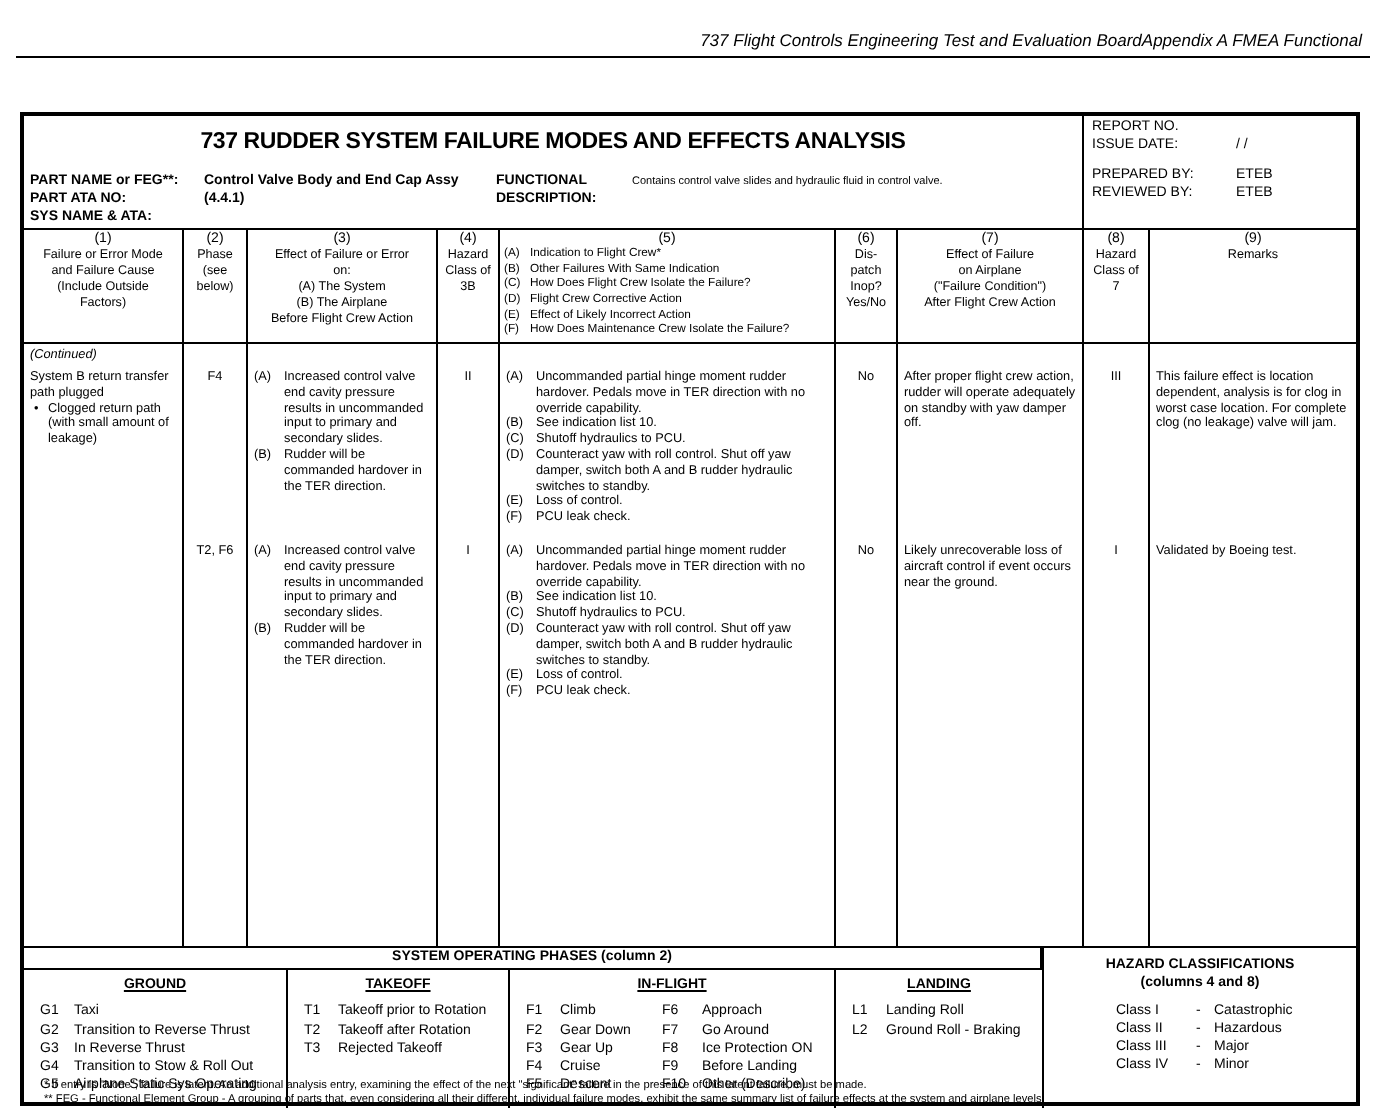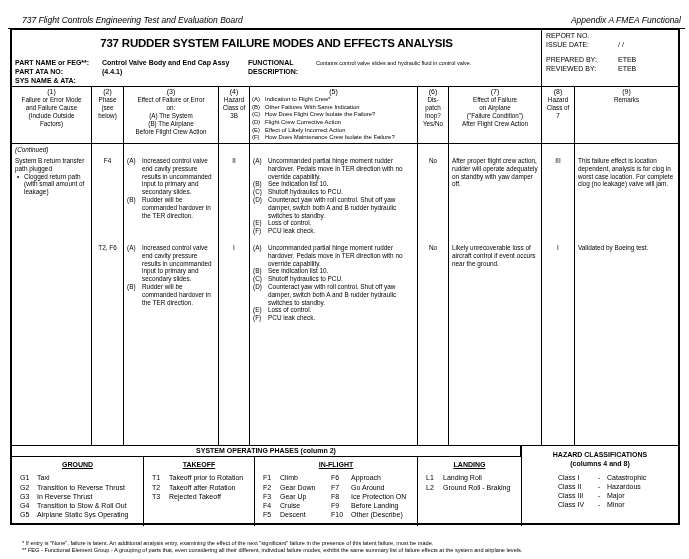--- a/index.html
+++ b/index.html
@@ -2,24 +2,24 @@
 <html><head>
 <meta charset="utf-8">
 <style>
   html,body{margin:0;padding:0;}
   body{
     width:689px;height:559px;position:relative;background:#fff;color:#000;
     font-family:"Liberation Sans","DejaVu Sans",sans-serif;
     -webkit-font-smoothing:antialiased;overflow:hidden;
   }
   
-  .running{position:absolute;left:8px;right:4px;top:15px;display:flex;justify-content:space-between;
+  .running{position:absolute;left:8px;right:4px;top:15px;display:flex;justify-content:flex-end;
     font-style:italic;font-size:8.5px;border-bottom:1.5px solid #000;padding:0 4px 3px 14px;}
   
-  .sheet{position:absolute;left:10px;top:28px;width:670px;height:497px;border:2px solid #000;box-sizing:border-box;}
+  .sheet{position:absolute;left:10px;top:56px;width:670px;height:497px;border:2px solid #000;box-sizing:border-box;}
   
   .title-band{position:relative;height:56px;border-bottom:1.5px solid #000;}
   .big-title{position:absolute;left:0;top:7px;width:529px;text-align:center;font-weight:bold;font-size:11.5px;letter-spacing:-0.2px;}
   .meta-label{position:absolute;font-size:7px;font-weight:bold;}
   .meta-value{position:absolute;font-size:7px;font-weight:bold;}
   .func-value{position:absolute;font-size:5.5px;width:215px;line-height:6px;}
   .report-box{position:absolute;top:0;right:0;bottom:0;width:136px;border-left:1.5px solid #000;font-size:7px;}
   .rb-row{display:flex;padding:0 0 0 4px;line-height:8.5px;}
   .rb-row .lab{width:72px;flex:none;}
   .rb-gap{height:7px;}

